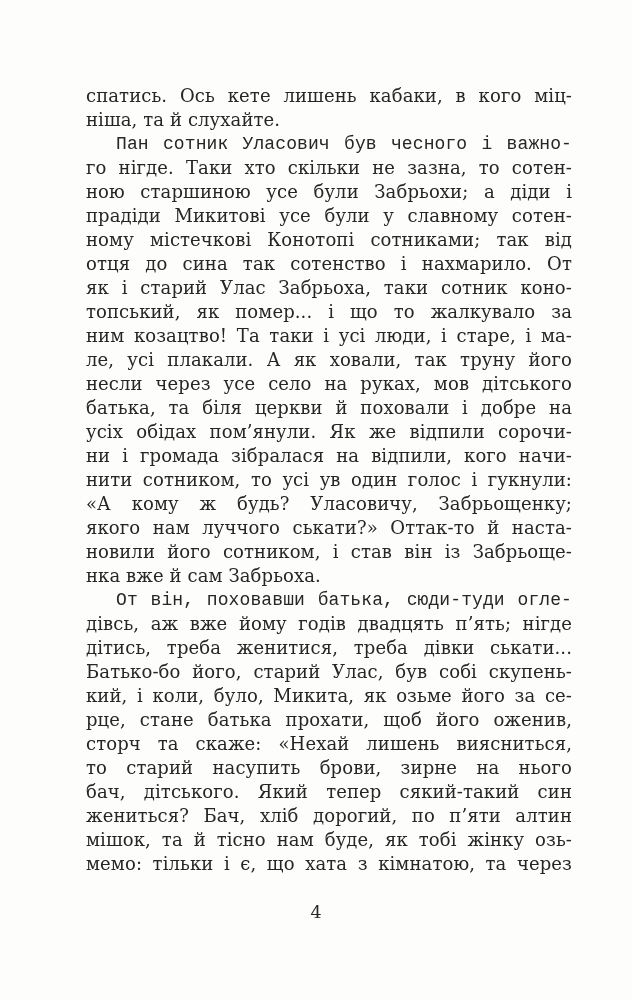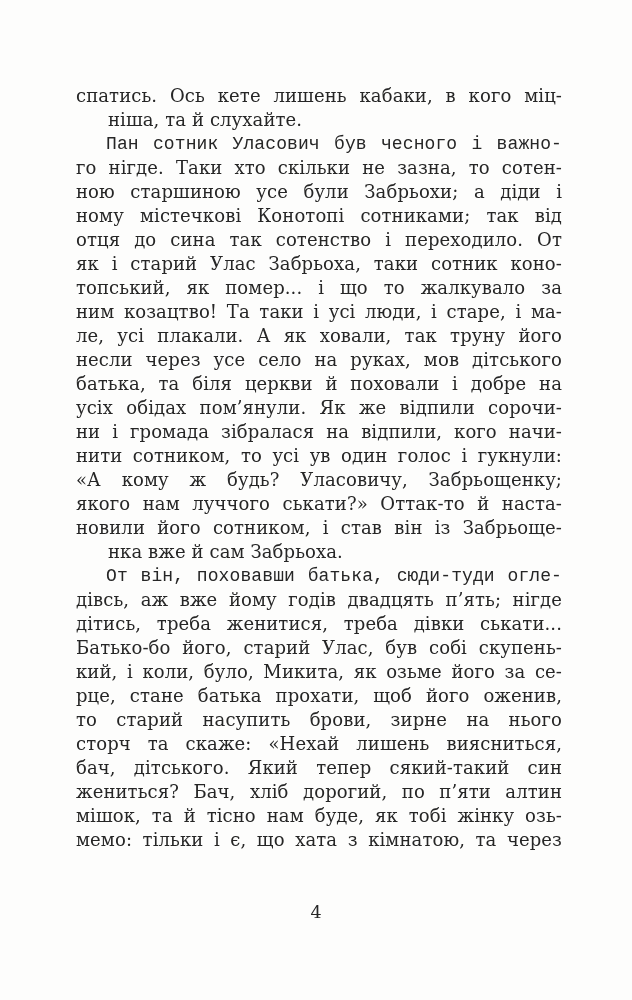--- a/index.html
+++ b/index.html
@@ -11,21 +11,21 @@
     position: relative;
     width: 632px;
     height: 1000px;
     background: var(--page-bg, #fdfdfc);
     overflow: hidden;
     font-family: "DejaVu Serif", "Liberation Serif", serif;
     color: var(--text-color, #262626);
   }
   .text-block {
     position: absolute;
-    left: 76px;
+    left: 86px;
     top: 84px;
     width: 486px;
   }
   .paragraph {
     margin: 0;
     padding: 0;
   }
   .line {
     font-size: 18px;
     line-height: 24px;
@@ -35,21 +35,20 @@
     letter-spacing: 0.1px;
     white-space: normal;
   }
   .line.indent {
     text-indent: 30px;
     font-family: Liberation Mono, monospace;
   }
   .line.flush-left {
     text-align: right;
     text-align-last: left;
-    margin-left: 32px;
   }
   .page-number {
     position: absolute;
     left: 0;
     top: 900px;
     width: 632px;
     text-align: center;
     font-size: 17.5px;
     line-height: 24px;
     color: var(--text-color, #2c2c2c);
@@ -61,22 +60,23 @@
 <div class="page">
   <div class="text-block">
       <div class="paragraph">
         <div class="line">спатись. Ось кете лишень кабаки, в кого міц-</div>
         <div class="line flush-left">ніша, та й слухайте.</div>
       </div>
       <div class="paragraph">
         <div class="line indent">Пан сотник Уласович був чесного і важно-</div>
         <div class="line">го нігде. Таки хто скільки не зазна, то сотен-</div>
         <div class="line">ною старшиною усе були Забрьохи; а діди і</div>
+        <div class="line">прадіди Микитові усе були у славному сотен-</div>
         <div class="line">ному містечкові Конотопі сотниками; так від</div>
-        <div class="line">отця до сина так сотенство і переходило. От</div>
+        <div class="line">отця до сина так сотенство і нахмарило. От</div>
         <div class="line">як і старий Улас Забрьоха, таки сотник коно-</div>
         <div class="line">топський, як помер... і що то жалкувало за</div>
         <div class="line">ним козацтво! Та таки і усі люди, і старе, і ма-</div>
         <div class="line">ле, усі плакали. А як ховали, так труну його</div>
         <div class="line">несли через усе село на руках, мов дітського</div>
         <div class="line">батька, та біля церкви й поховали і добре на</div>
         <div class="line">усіх обідах пом’янули. Як же відпили сорочи-</div>
         <div class="line">ни і громада зібралася на відпили, кого начи-</div>
         <div class="line">нити сотником, то усі ув один голос і гукнули:</div>
         <div class="line">«А кому ж будь? Уласовичу, Забрьощенку;</div>
@@ -84,22 +84,22 @@
         <div class="line">новили його сотником, і став він із Забрьоще-</div>
         <div class="line flush-left">нка вже й сам Забрьоха.</div>
       </div>
       <div class="paragraph">
         <div class="line indent">От він, поховавши батька, сюди-туди огле-</div>
         <div class="line">дівсь, аж вже йому годів двадцять п’ять; нігде</div>
         <div class="line">дітись, треба женитися, треба дівки ськати...</div>
         <div class="line">Батько-бо його, старий Улас, був собі скупень-</div>
         <div class="line">кий, і коли, було, Микита, як озьме його за се-</div>
         <div class="line">рце, стане батька прохати, щоб його оженив,</div>
+        <div class="line">сторч та скаже: «Нехай лишень виясниться,</div>
         <div class="line">то старий насупить брови, зирне на нього</div>
-        <div class="line">сторч та скаже: «Нехай лишень виясниться,</div>
         <div class="line">бач, дітського. Який тепер сякий-такий син</div>
         <div class="line">жениться? Бач, хліб дорогий, по п’яти алтин</div>
         <div class="line">мішок, та й тісно нам буде, як тобі жінку озь-</div>
         <div class="line">мемо: тільки і є, що хата з кімнатою, та через</div>
       </div>
     </div>
   <div class="page-number">4</div>
 </div>
 
 </body></html>

